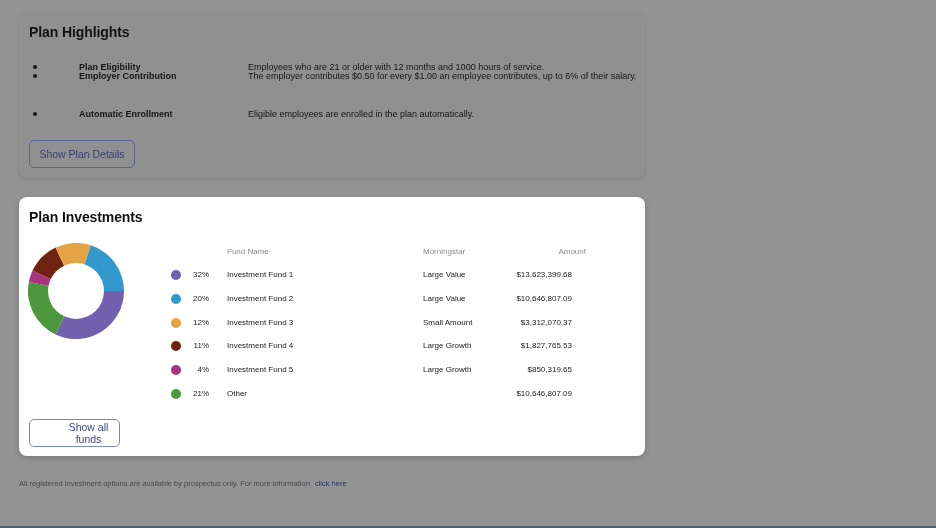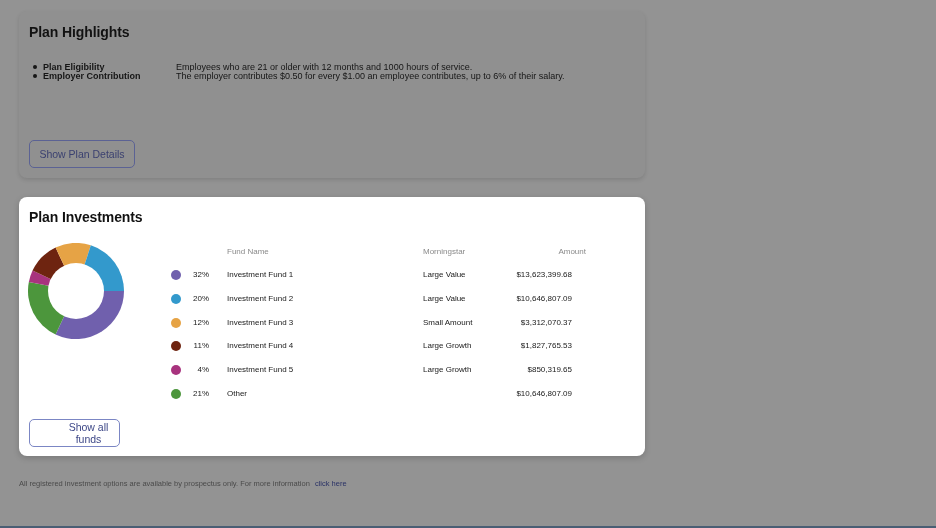--- a/index.html
+++ b/index.html
@@ -26,21 +26,21 @@
     background: #ffffff;
     box-shadow: 0 2px 6px rgba(0,0,0,0.18);
   }
   .card-title {
     position: absolute; left: 10px; font-size: 14px; font-weight: bold; color: #111;
     letter-spacing: -0.1px;
   }
   .dimmed .card-title { top: 13px; color: #121212; }
   .active .card-title { top: 12px; }
 
-  .hl-row { position: absolute; left: 14px; font-size: 9px; color: #161616; display: flex; align-items: center; }
+  .hl-row { position: absolute; left: 14px; font-size: 9px; color: #161616; display: flex; align-items: center; gap: 36px; }
   .hl-bullet { width: 4px; height: 4px; border-radius: 50%; background: #161616; margin-right: 6px; }
   .hl-label { width: 133px; font-weight: bold; }
   .hl-value { }
 
   .btn {
     position: absolute; left: 10px;
     border: 1.5px solid #5f6aa8; border-radius: 5px;
     font-size: 10.5px; color: #3c4580;
     display: flex; align-items: center; justify-content: center;
     background: transparent;
@@ -74,20 +74,25 @@
 
     <div class="hl-row" style="top:51px">
       <span class="hl-bullet"></span>
       <span class="hl-label">Plan Eligibility</span>
       <span class="hl-value">Employees who are 21 or older with 12 months and 1000 hours of service.</span>
     </div>
     <div class="hl-row" style="top:60px">
       <span class="hl-bullet"></span>
       <span class="hl-label">Employer Contribution</span>
       <span class="hl-value">The employer contributes $0.50 for every $1.00 an employee contributes, up to 6% of their salary.</span>
+    </div>
+    <div class="hl-row" style="top:98px">
+      <span class="hl-bullet"></span>
+      <span class="hl-label">Automatic Enrollment</span>
+      <span class="hl-value">Eligible employees are enrolled in the plan automatically.</span>
     </div>
 
     <button class="btn">Show Plan Details</button>
   </section>
 
   <section class="card active">
     <h2 class="card-title">Plan Investments</h2>
 
     <svg class="donut" viewBox="0 0 96 96">
       <g id="donut-slices" transform="translate(48,48)">

